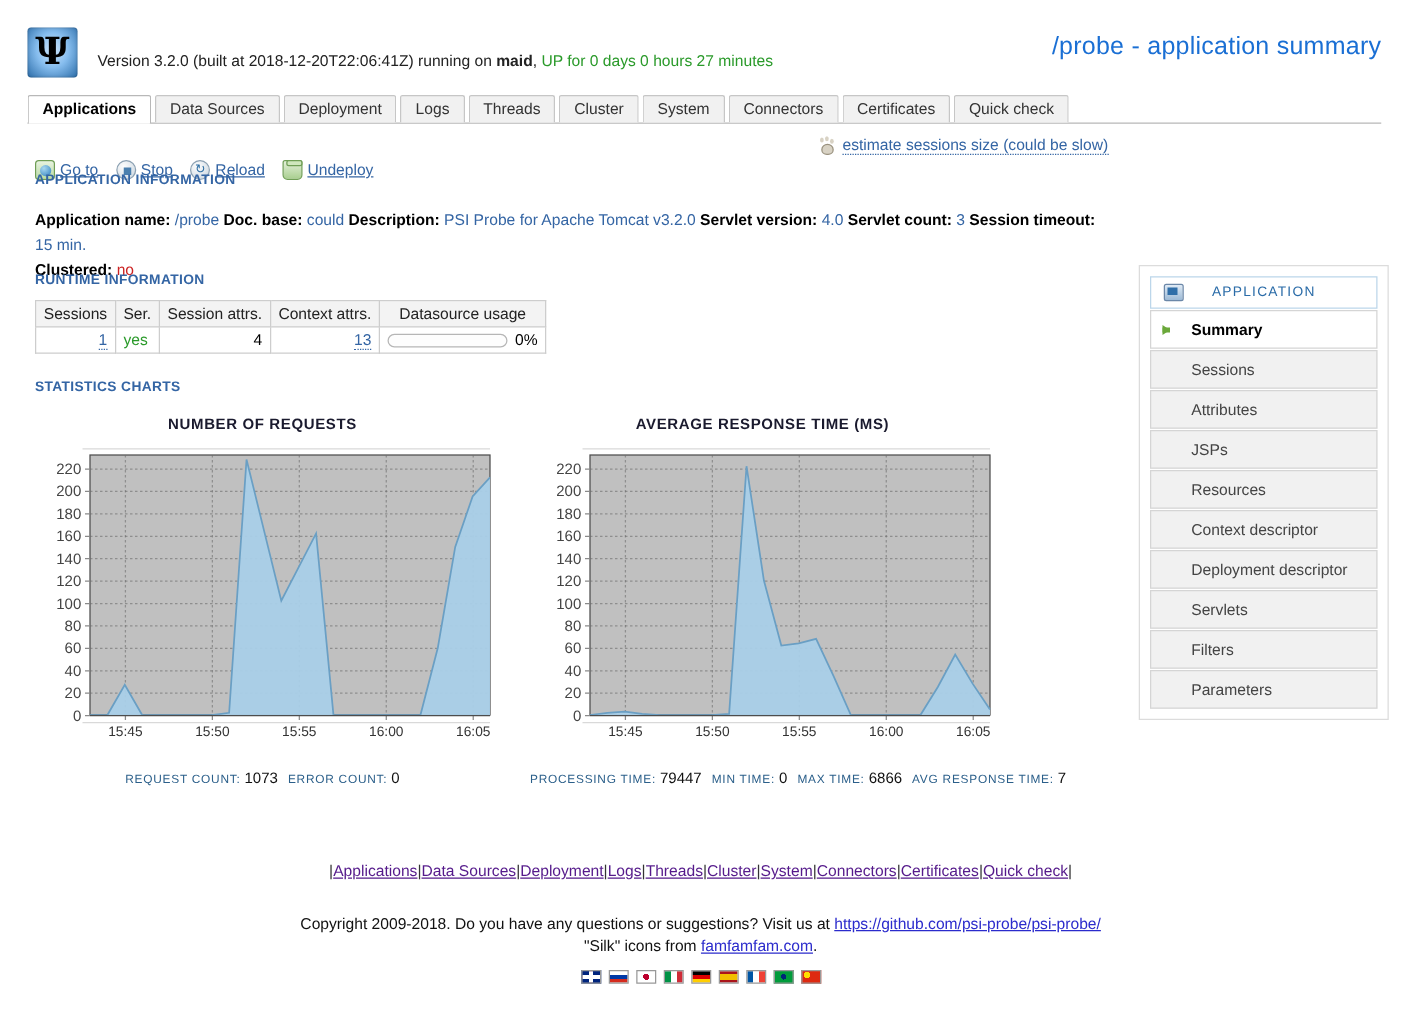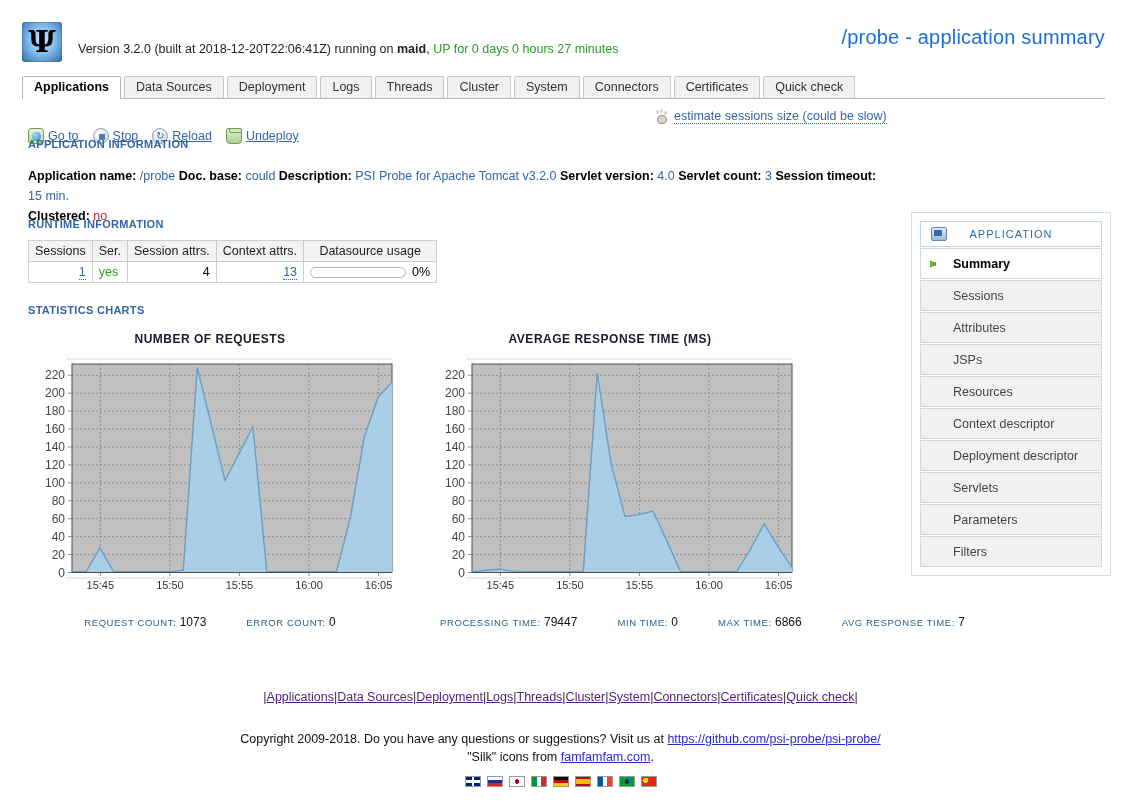--- a/index.html
+++ b/index.html
@@ -147,21 +147,21 @@
   .chart-title {
     text-align: center; font-size: 12px; font-weight: bold;
     color: #1a1a2e; letter-spacing: .5px; margin-bottom: 10px;
     width: 380px;
   }
   .chart-stats {
     width: 380px; text-align: center; margin-top: 6px;
     font-size: 9.5px; letter-spacing: .6px; color: #2b5f8a; white-space: nowrap;
   }
   .chart-stats .sval { font-size: 12px; color: #111; letter-spacing: 0; }
-  .chart-stats .grp { margin: 0 20px; }
+  .chart-stats .grp { margin: 0 4px; }
 
   
   #side {
     position: absolute; left: 911px; top: 112px;
     width: 200px; border: 1px solid #dcdcdc; background: #fff;
     padding: 8px; 
   }
   #side-head {
     border: 1px solid #bcd6ea; background: #fff;
     height: 26px; display: flex; align-items: center; justify-content: center;
@@ -455,24 +455,24 @@
         <div class="side-item">
           <span>Context descriptor</span>
         </div>
         <div class="side-item">
           <span>Deployment descriptor</span>
         </div>
         <div class="side-item">
           <span>Servlets</span>
         </div>
         <div class="side-item">
+          <span>Filters</span>
+        </div>
+        <div class="side-item">
           <span>Parameters</span>
-        </div>
-        <div class="side-item">
-          <span>Filters</span>
         </div>
       </div>
   </div>
 </div>
 
 <div id="footer">
   <div id="footer-links"><span class="sep">|</span><a href="#">Applications</a><span class="sep">|</span><a href="#">Data Sources</a><span class="sep">|</span><a href="#">Deployment</a><span class="sep">|</span><a href="#">Logs</a><span class="sep">|</span><a href="#">Threads</a><span class="sep">|</span><a href="#">Cluster</a><span class="sep">|</span><a href="#">System</a><span class="sep">|</span><a href="#">Connectors</a><span class="sep">|</span><a href="#">Certificates</a><span class="sep">|</span><a href="#">Quick check</a><span class="sep">|</span></div>
   <div id="copyright">
     <span>Copyright 2009-2018. Do you have any questions or suggestions? Visit us at </span><a href="#">https://github.com/psi-probe/psi-probe/</a>
   </div>

